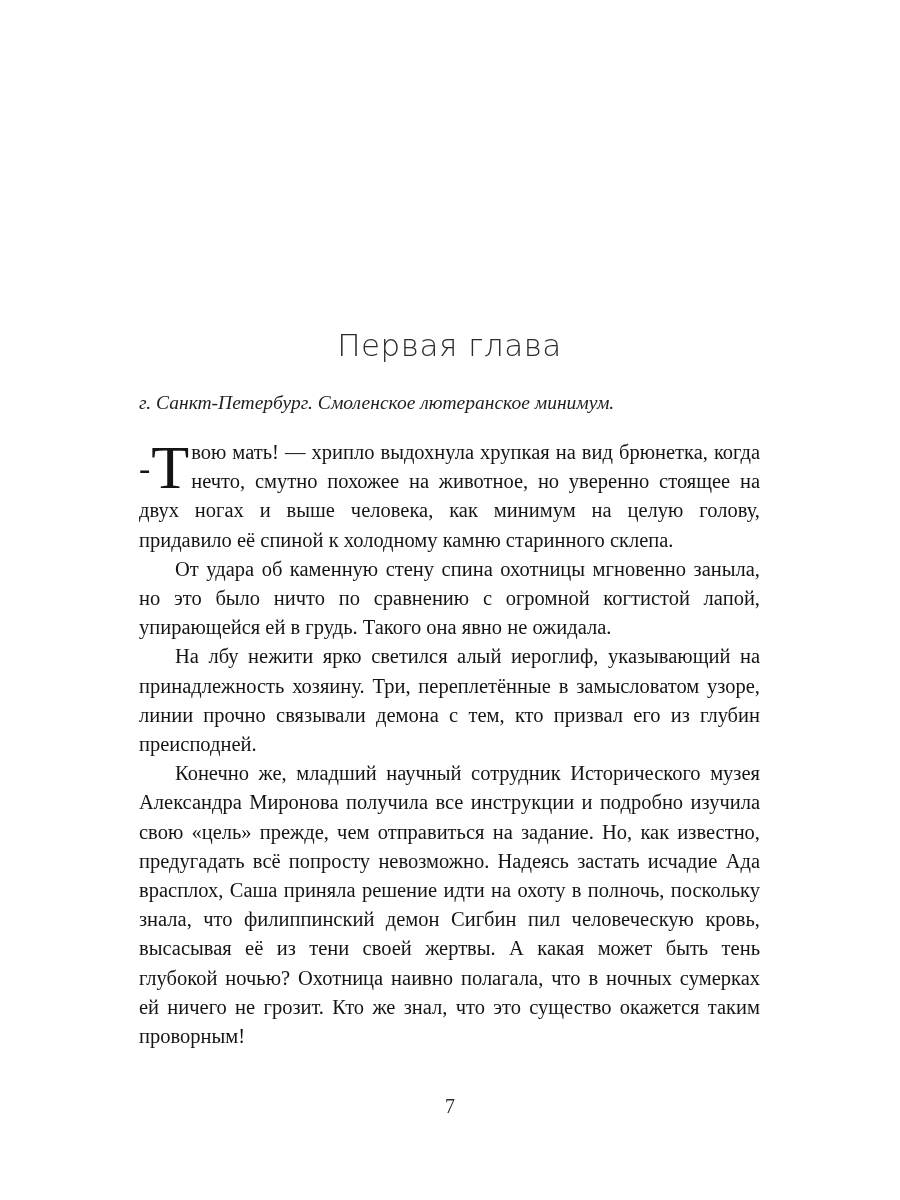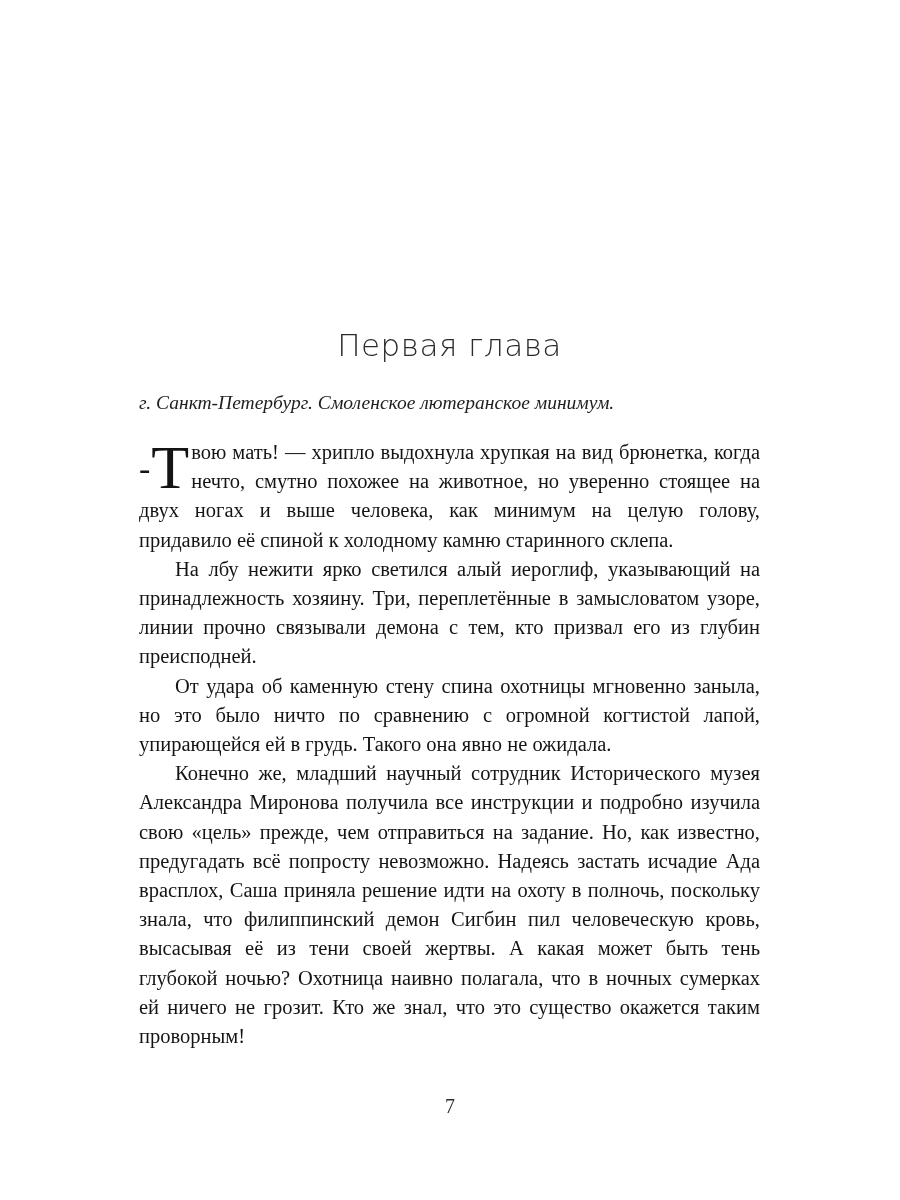--- a/index.html
+++ b/index.html
@@ -128,23 +128,23 @@
 
     <div class="body-text">
 
       <p class="para para-opening">
         <span class="dropcap-wrap">
           <span class="dropcap-dash">-</span>
             <span class="dropcap-letter">Т</span>
         </span><span>вою мать! — хрипло выдохнула хрупкая на вид брюнетка, когда нечто, смутно похожее на животное, но уверенно стоящее на двух ногах и выше человека, как минимум на целую голову, придавило её спиной к холодному камню старинного склепа.</span>
       </p>
 
+      <p class="para">От удара об каменную стену спина охотницы мгновенно заныла, но это было ничто по сравнению с огромной когтистой лапой, упирающейся ей в грудь. Такого она явно не ожидала.</p>
+
       <p class="para">На лбу нежити ярко светился алый иероглиф, указывающий на принадлежность хозяину. Три, переплетённые в замысловатом узоре, линии прочно связывали демона с тем, кто призвал его из глубин преисподней.</p>
-
-      <p class="para">От удара об каменную стену спина охотницы мгновенно заныла, но это было ничто по сравнению с огромной когтистой лапой, упирающейся ей в грудь. Такого она явно не ожидала.</p>
 
       <p class="para">Конечно же, младший научный сотрудник Исторического музея Александра Миронова получила все инструкции и подробно изучила свою «цель» прежде, чем отправиться на задание. Но, как известно, предугадать всё попросту невозможно. Надеясь застать исчадие Ада врасплох, Саша приняла решение идти на охоту в полночь, поскольку знала, что филиппинский демон Сигбин пил человеческую кровь, высасывая её из тени своей жертвы. А какая может быть тень глубокой ночью? Охотница наивно полагала, что в ночных сумерках ей ничего не грозит. Кто же знал, что это существо окажется таким проворным!</p>
 
     </div>
   </div>
 
   <div class="page-number">7</div>
 
 </div>
 

